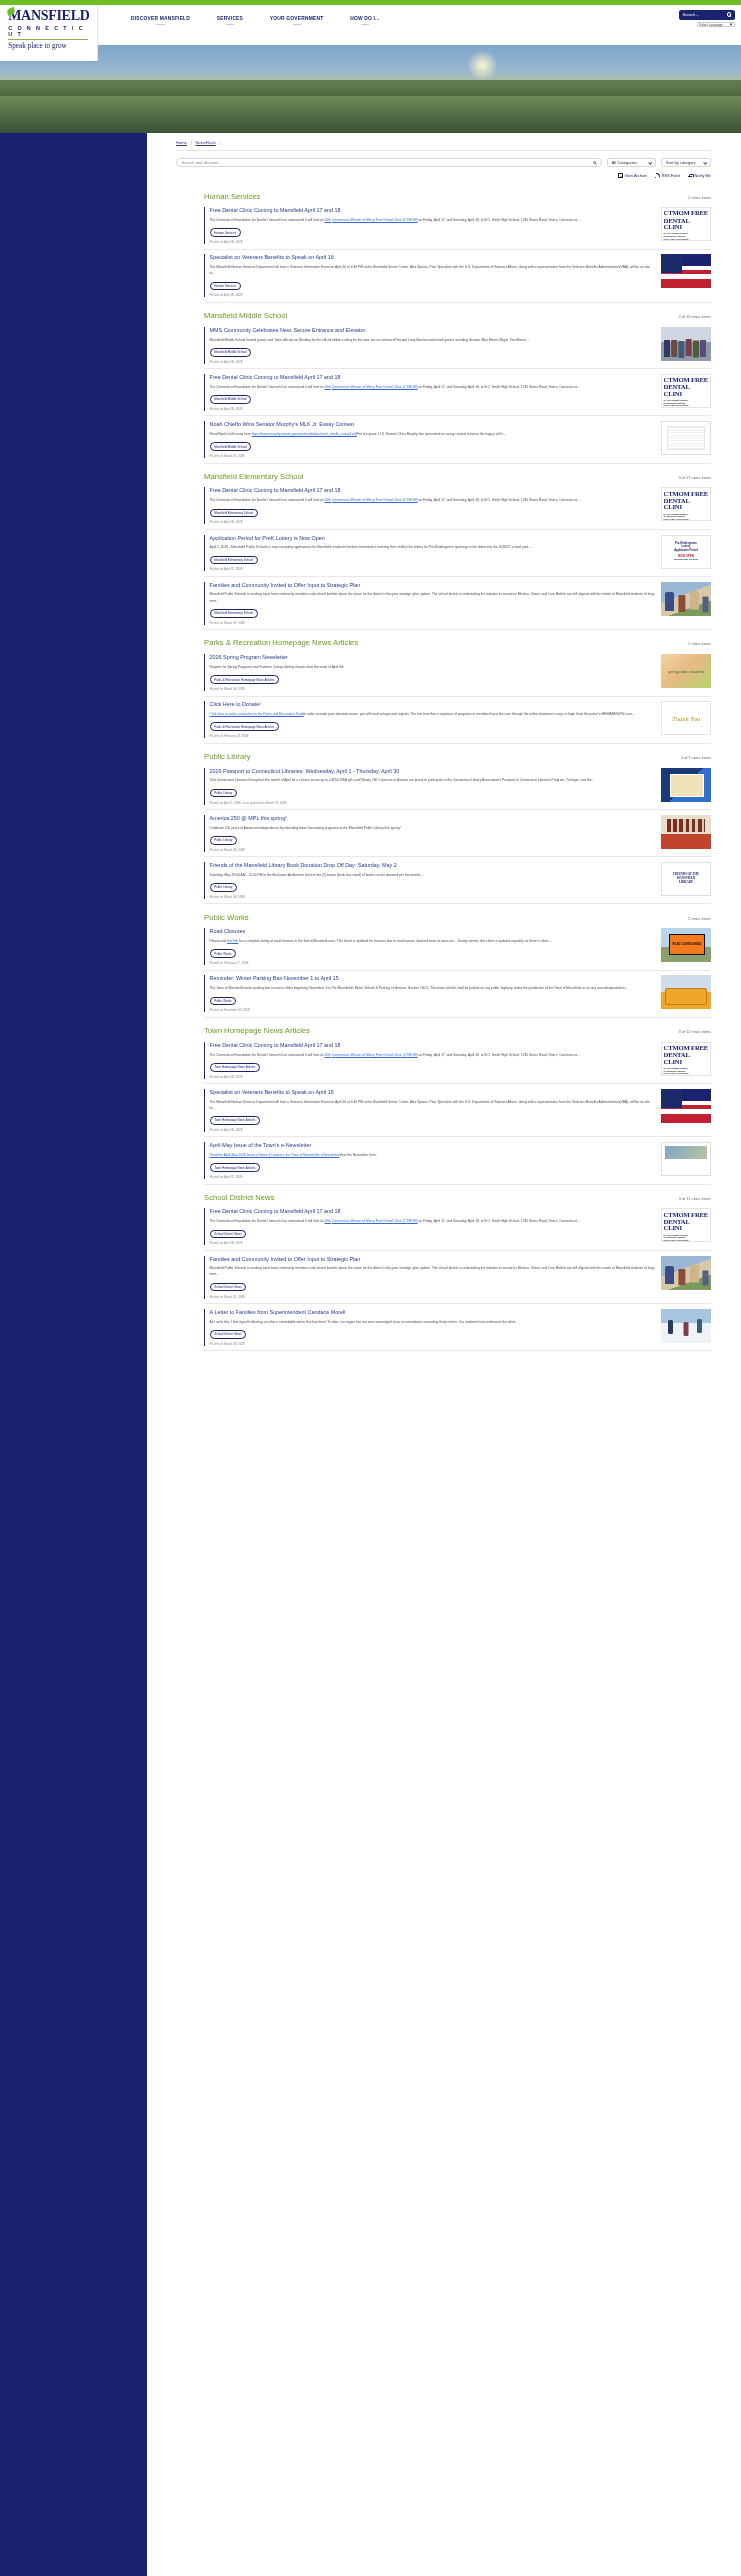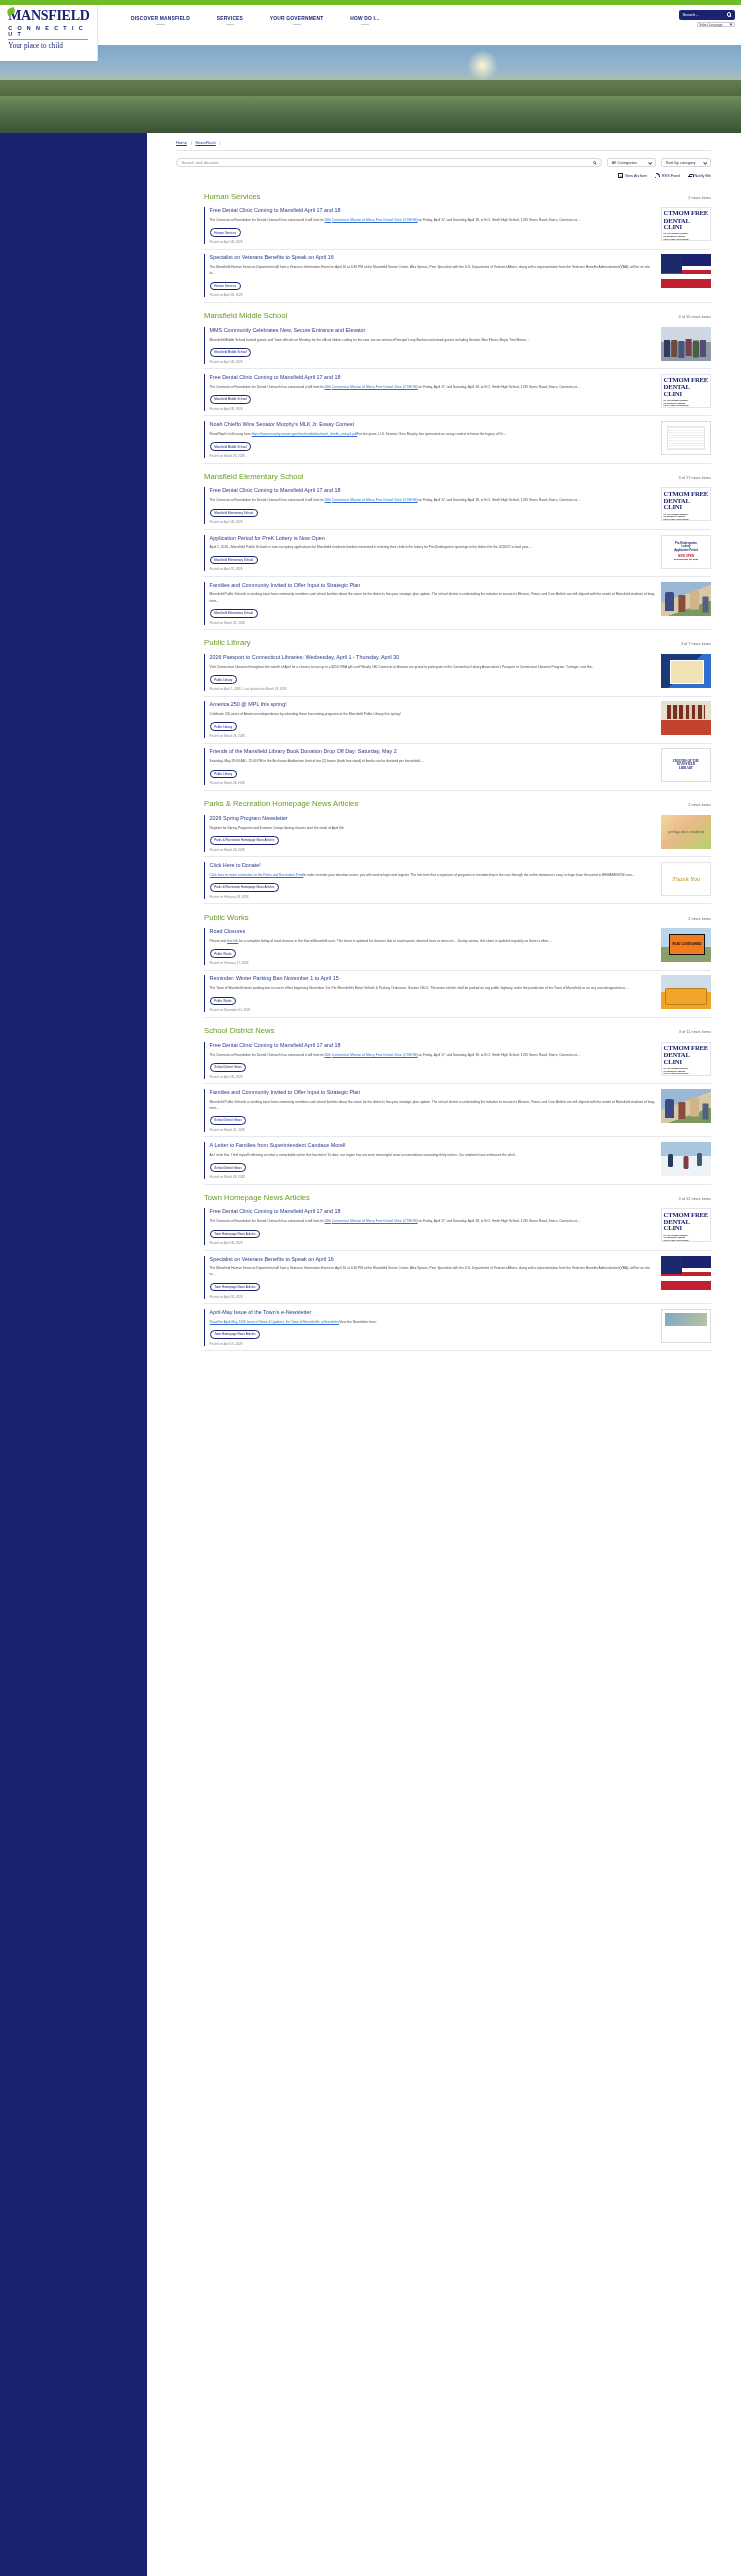--- a/index.html
+++ b/index.html
@@ -416,21 +416,21 @@
 </head>
 <body>
 
 <div class="topbar"></div>
 
 <div class="header">
   <div class="logo-box">
     <div class="logo-main">MANSFIELD</div>
     <div class="logo-leaf"></div>
     <div class="logo-sub">C O N N E C T I C U T</div>
-    <div class="logo-tag">Your place to child</div>
+    <div class="logo-tag">Speak place to grow</div>
   </div>
   <div class="nav">
     <div class="nav-item">
       <span>DISCOVER MANSFIELD</span>
       <span class="underline"></span>
     </div>
     <div class="nav-item">
       <span>SERVICES</span>
       <span class="underline"></span>
     </div>
@@ -606,20 +606,44 @@
         <div class="item-title">Families and Community Invited to Offer Input to Strategic Plan</div>
         <div class="item-body">Mansfield Public Schools is seeking input from community members and school families about the vision for the district's five-year strategic plan update. The school district is undertaking the initiative to ensure its Mission, Vision, and Core Beliefs are still aligned with the needs of Mansfield students of long-term...</div>
         <div><span class="tag">Mansfield Elementary School</span></div>
         <div class="posted">Posted on March 31, 2026</div>
       </div>
       <div class="thumb th-photo-kids"></div>
     </div>
   </div>
           <div class="section">
     <div class="section-head">
+      <div class="section-title">Parks &amp; Recreation Homepage News Articles</div>
+      <div class="section-count">2 news items</div>
+    </div>
+    <div class="item">
+      <div class="item-main">
+        <div class="item-title">2026 Spring Program Newsletter</div>
+        <div class="item-body">Register for Spring Programs and Summer Camps.Spring classes start the week of April 6th</div>
+        <div><span class="tag">Parks &amp; Recreation Homepage News Articles</span></div>
+        <div class="posted">Posted on March 24, 2026</div>
+      </div>
+      <div class="thumb th-spring"></div>
+    </div>
+            <div class="item">
+      <div class="item-main">
+        <div class="item-title">Click Here to Donate!</div>
+        <div class="item-body"><a>Click here to make a donation to the Parks and Recreation Fund</a>In order to make your donation easier, you will need to login and register. The first time that a signature of programs or membership in the user through the online donation is easy.  to login have the portal in BEWARENOW.com....</div>
+        <div><span class="tag">Parks &amp; Recreation Homepage News Articles</span></div>
+        <div class="posted">Posted on February 03, 2026</div>
+      </div>
+      <div class="thumb th-thanks"></div>
+    </div>
+  </div>
+          <div class="section">
+    <div class="section-head">
       <div class="section-title">Public Library</div>
       <div class="section-count">3 of 7 news items</div>
     </div>
     <div class="item">
       <div class="item-main">
         <div class="item-title">2026 Passport to Connecticut Libraries: Wednesday, April 1 - Thursday, April 30</div>
         <div class="item-body">Visit Connecticut Libraries throughout the month of April for a chance to win up to a $250 VISA gift card! Nearly 180 Connecticut libraries are proud to participate in the Connecticut Library Association's Passport to Connecticut Libraries Program. To begin, visit the...</div>
         <div><span class="tag">Public Library</span></div>
         <div class="posted">Posted on April 1, 2026 - Last updated on March 18, 2026</div>
       </div>
@@ -641,44 +665,20 @@
         <div><span class="tag">Public Library</span></div>
         <div class="posted">Posted on March 24, 2026</div>
       </div>
       <div class="thumb th-friends">
                 <div class="fr">FRIENDS OF THE<br>MANSFIELD<br>LIBRARY</div>
               </div>
     </div>
   </div>
           <div class="section">
     <div class="section-head">
-      <div class="section-title">Parks &amp; Recreation Homepage News Articles</div>
-      <div class="section-count">2 news items</div>
-    </div>
-    <div class="item">
-      <div class="item-main">
-        <div class="item-title">2026 Spring Program Newsletter</div>
-        <div class="item-body">Register for Spring Programs and Summer Camps.Spring classes start the week of April 6th</div>
-        <div><span class="tag">Parks &amp; Recreation Homepage News Articles</span></div>
-        <div class="posted">Posted on March 24, 2026</div>
-      </div>
-      <div class="thumb th-spring"></div>
-    </div>
-            <div class="item">
-      <div class="item-main">
-        <div class="item-title">Click Here to Donate!</div>
-        <div class="item-body"><a>Click here to make a donation to the Parks and Recreation Fund</a>In order to make your donation easier, you will need to login and register. The first time that a signature of programs or membership in the user through the online donation is easy.  to login have the portal in BEWARENOW.com....</div>
-        <div><span class="tag">Parks &amp; Recreation Homepage News Articles</span></div>
-        <div class="posted">Posted on February 03, 2026</div>
-      </div>
-      <div class="thumb th-thanks"></div>
-    </div>
-  </div>
-          <div class="section">
-    <div class="section-head">
       <div class="section-title">Public Works</div>
       <div class="section-count">2 news items</div>
     </div>
     <div class="item">
       <div class="item-main">
         <div class="item-title">Road Closures</div>
         <div class="item-body">Please visit <a>this link</a>  for a complete listing of road closures in the Storrs/Mansfield area. This sheet is updated for closures due to road repairs, downed trees or wires etc....During storms, this sheet is updated regularly as there is often....</div>
         <div><span class="tag">Public Works</span></div>
         <div class="posted">Posted on February 17, 2026</div>
       </div>
@@ -689,20 +689,57 @@
         <div class="item-title">Reminder: Winter Parking Ban November 1 to April 15</div>
         <div class="item-body">The Town of Mansfield winter parking ban is now in effect beginning November 1st. Per Mansfield's Motor Vehicle &amp; Parking Ordinance, Section 160-5: "No motor vehicle shall be parked on any public highway under the jurisdiction of the Town of Mansfield, or on any area designated as...</div>
         <div><span class="tag">Public Works</span></div>
         <div class="posted">Posted on November 01, 2025</div>
       </div>
       <div class="thumb th-plow"></div>
     </div>
   </div>
           <div class="section">
     <div class="section-head">
+      <div class="section-title">Town Homepage News Articles</div>
+      <div class="section-count">3 of 12 news items</div>
+    </div>
+    <div class="item">
+      <div class="item-main">
+        <div class="item-title">Free Dental Clinic Coming to Mansfield April 17 and 18</div>
+        <div class="item-body">The Connecticut Foundation for Dental Outreach has announced it will host its <a>20th</a> <a>Connecticut Mission of Mercy Free Dental Clinic (CTMOM)</a> on Friday, April 17, and Saturday, April 18, at E.O. Smith High School, 1235 Storrs Road, Storrs, Connecticut....</div>
+        <div><span class="tag">Town Homepage News Articles</span></div>
+        <div class="posted">Posted on April 08, 2026</div>
+      </div>
+      <div class="thumb th-ctmom">
+      <div class="l1">CTMOM FREE</div>
+      <div class="l2">DENTAL CLINI</div>
+      <div class="l3">NO APPOINTMENT NEEDED.<br>NO RESIDENCY NEEDED.<br>FIRST COME, FIRST SERVED.<br>ALL ADULTS AND CHILDREN WELCOME.</div>
+    </div>
+    </div>
+            <div class="item">
+      <div class="item-main">
+        <div class="item-title">Specialist on Veterans Benefits to Speak on April 16</div>
+        <div class="item-body">The Mansfield Human Services Department will host a Veterans Information Event on April 16 at 4:30 PM at the Mansfield Senior Center. Alex Spears, Peer Specialist with the U.S. Department of Veterans Affairs, along with a representative from the Veterans Benefits Administration(VBA), will be on site to...</div>
+        <div><span class="tag">Town Homepage News Articles</span></div>
+        <div class="posted">Posted on April 03, 2026</div>
+      </div>
+      <div class="thumb th-flag"></div>
+    </div>
+            <div class="item">
+      <div class="item-main">
+        <div class="item-title">April-May Issue of the Town's e-Newsletter</div>
+        <div class="item-body"><a>Read the April-May 2026 Issue of News &amp; Updates, the Town of Mansfield's e-Newsletter</a>View the Newsletter here:</div>
+        <div><span class="tag">Town Homepage News Articles</span></div>
+        <div class="posted">Posted on April 01, 2026</div>
+      </div>
+      <div class="thumb th-enews"></div>
+    </div>
+  </div>
+          <div class="section">
+    <div class="section-head">
       <div class="section-title">School District News</div>
       <div class="section-count">3 of 11 news items</div>
     </div>
     <div class="item">
       <div class="item-main">
         <div class="item-title">Free Dental Clinic Coming to Mansfield April 17 and 18</div>
         <div class="item-body">The Connecticut Foundation for Dental Outreach has announced it will host its <a>20th</a> <a>Connecticut Mission of Mercy Free Dental Clinic (CTMOM)</a> on Friday, April 17, and Saturday, April 18, at E.O. Smith High School, 1235 Storrs Road, Storrs, Connecticut....</div>
         <div><span class="tag">School District News</span></div>
         <div class="posted">Posted on April 08, 2026</div>
       </div>
@@ -724,55 +761,18 @@
             <div class="item">
       <div class="item-main">
         <div class="item-title">A Letter to Families from Superintendent Candace Morell</div>
         <div class="item-body">As I write this, I find myself reflecting on what a remarkable winter this has been! To date, our region has not seen meaningful snow accumulations exceeding thirty inches. Our students have embraced the whirl...</div>
         <div><span class="tag">School District News</span></div>
         <div class="posted">Posted on March 09, 2026</div>
       </div>
       <div class="thumb th-snow"></div>
     </div>
   </div>
-          <div class="section">
-    <div class="section-head">
-      <div class="section-title">Town Homepage News Articles</div>
-      <div class="section-count">3 of 12 news items</div>
-    </div>
-    <div class="item">
-      <div class="item-main">
-        <div class="item-title">Free Dental Clinic Coming to Mansfield April 17 and 18</div>
-        <div class="item-body">The Connecticut Foundation for Dental Outreach has announced it will host its <a>20th</a> <a>Connecticut Mission of Mercy Free Dental Clinic (CTMOM)</a> on Friday, April 17, and Saturday, April 18, at E.O. Smith High School, 1235 Storrs Road, Storrs, Connecticut....</div>
-        <div><span class="tag">Town Homepage News Articles</span></div>
-        <div class="posted">Posted on April 08, 2026</div>
-      </div>
-      <div class="thumb th-ctmom">
-      <div class="l1">CTMOM FREE</div>
-      <div class="l2">DENTAL CLINI</div>
-      <div class="l3">NO APPOINTMENT NEEDED.<br>NO RESIDENCY NEEDED.<br>FIRST COME, FIRST SERVED.<br>ALL ADULTS AND CHILDREN WELCOME.</div>
-    </div>
-    </div>
-            <div class="item">
-      <div class="item-main">
-        <div class="item-title">Specialist on Veterans Benefits to Speak on April 16</div>
-        <div class="item-body">The Mansfield Human Services Department will host a Veterans Information Event on April 16 at 4:30 PM at the Mansfield Senior Center. Alex Spears, Peer Specialist with the U.S. Department of Veterans Affairs, along with a representative from the Veterans Benefits Administration(VBA), will be on site to...</div>
-        <div><span class="tag">Town Homepage News Articles</span></div>
-        <div class="posted">Posted on April 03, 2026</div>
-      </div>
-      <div class="thumb th-flag"></div>
-    </div>
-            <div class="item">
-      <div class="item-main">
-        <div class="item-title">April-May Issue of the Town's e-Newsletter</div>
-        <div class="item-body"><a>Read the April-May 2026 Issue of News &amp; Updates, the Town of Mansfield's e-Newsletter</a>View the Newsletter here:</div>
-        <div><span class="tag">Town Homepage News Articles</span></div>
-        <div class="posted">Posted on April 01, 2026</div>
-      </div>
-      <div class="thumb th-enews"></div>
-    </div>
-  </div>
         </div>
 
     </div>
   </div>
 </div>
 
 
 </body></html>

